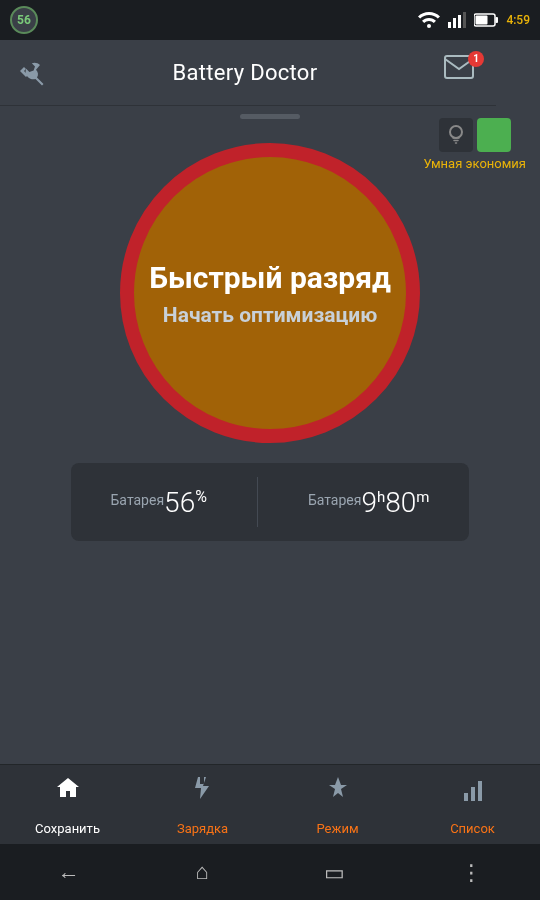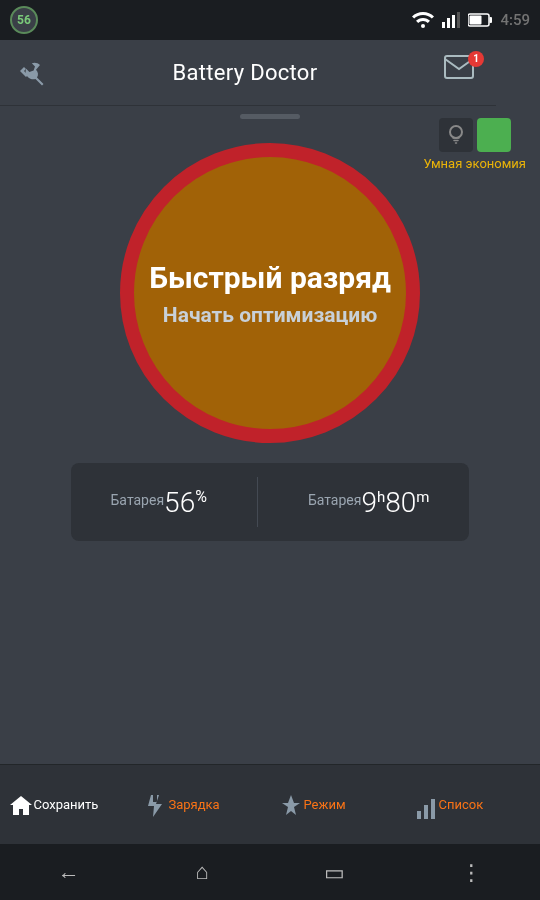--- a/index.html
+++ b/index.html
@@ -41,22 +41,22 @@
       font-weight: bold;
     }
     .status-right {
       display: flex;
       align-items: center;
       gap: 8px;
       color: white;
       font-size: 14px;
     }
     .time-text {
-      color: #737373;
-      font-size: 15px;
+      color: #eab308;
+      font-size: 12px;
       font-weight: 500;
       text-align: right;
     }
 
     
     .top-bar {
       width: 496px;
       height: 66px;
       background: #3a3f47;
       display: flex;
@@ -229,23 +229,23 @@
       width: 540px;
       height: 80px;
       background: #2e3238;
       display: flex;
       align-items: center;
       justify-content: space-around;
       border-top: 1px solid #222629;
     }
     .nav-item {
       display: flex;
-      flex-direction: row;
-      align-items: center;
-      gap: 0;
+      flex-direction: column;
+      align-items: center;
+      gap: 20px;
       width: 120px;
       cursor: pointer;
     }
     .nav-item.active .nav-label {
       color: white;
     }
     .nav-item .nav-icon {
       font-size: 24px;
       color: #8a9aa8;
     }

